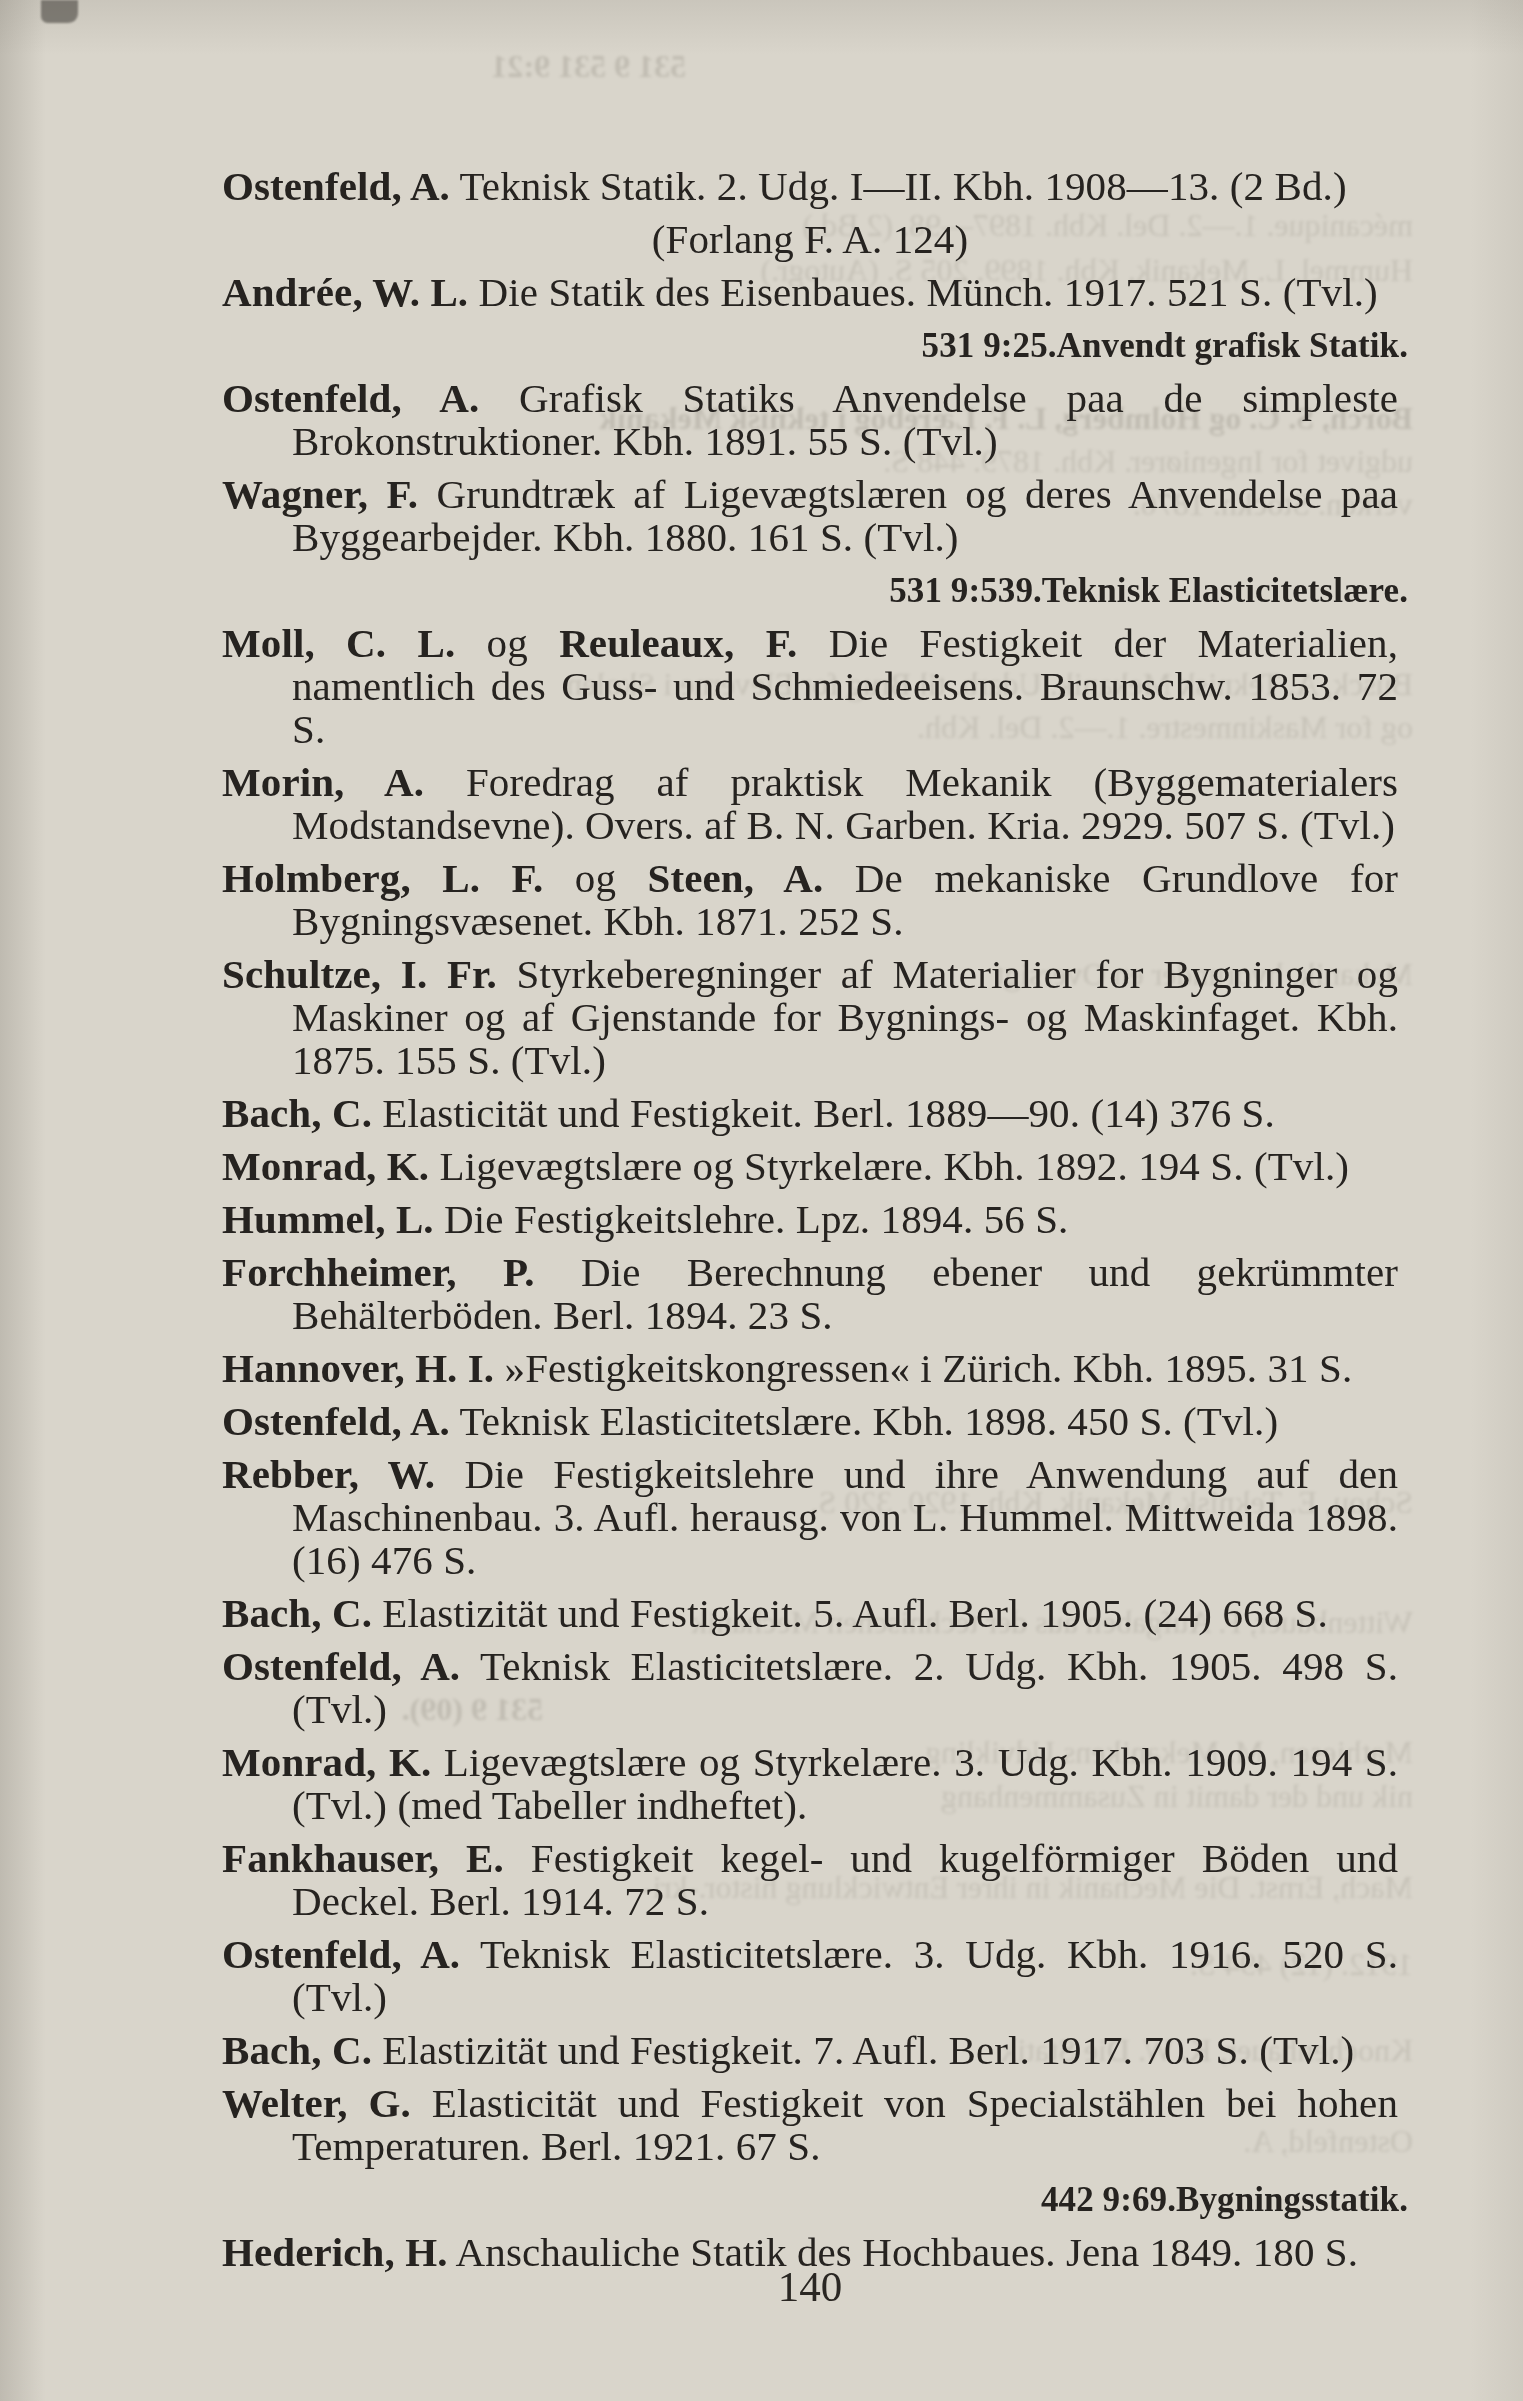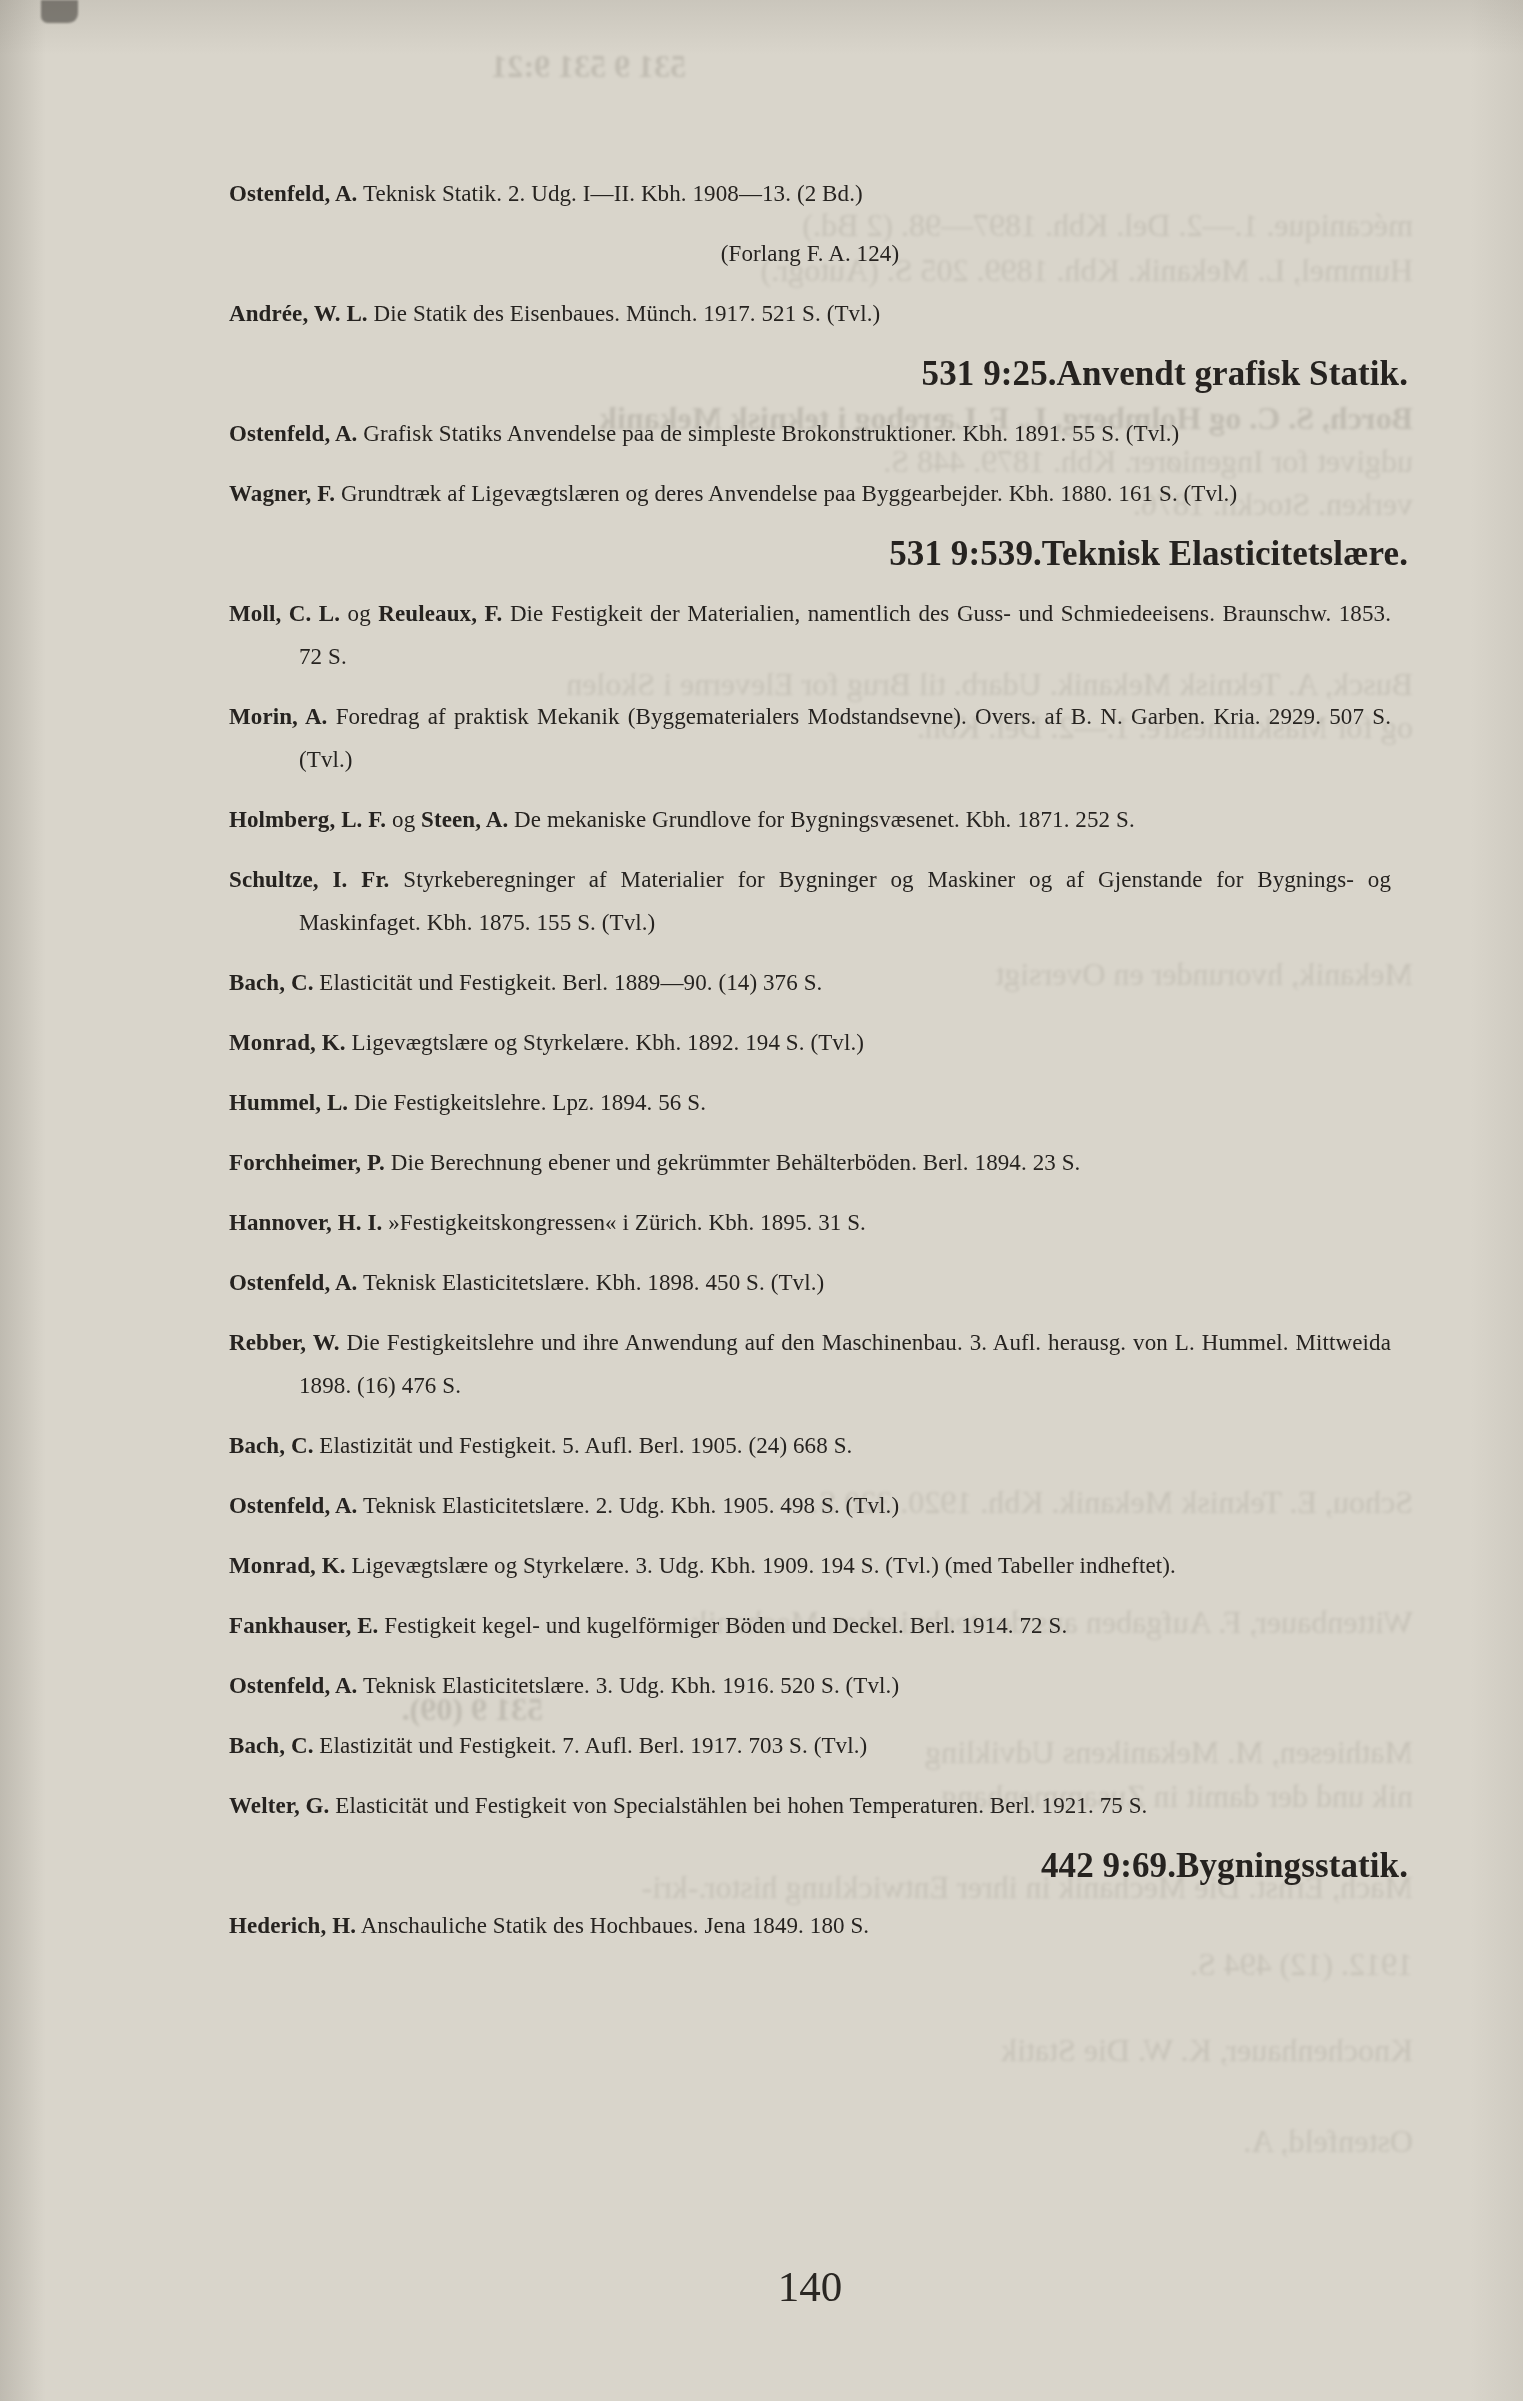--- a/index.html
+++ b/index.html
@@ -35,22 +35,22 @@
     overflow:hidden;
   }
   .ghost.bold { font-weight:700; opacity:0.2; }
   
   .content {
     position:absolute; left:212px; top:155px; width:1196px;
     color:#262320;
     letter-spacing:0.1px;
   }
   .entry {
-    margin:17px;
-    font-size:23px; line-height:43px;
+    margin:10px;
+    font-size:41px; line-height:43px;
     text-align:justify;
     padding-left:70px; text-indent:-70px;
   }
   .entry b { font-weight:700; }
   .right-tail {
     text-align:center;
     padding-left:0; text-indent:0;
   }
   .section {
     display:flex; justify-content:flex-end; align-items:baseline;
@@ -115,21 +115,21 @@
         <p class="entry"><b>Forchheimer, P.</b><span> Die Berechnung ebener und gekrümmter Behälterböden. Berl. 1894. 23 S.</span></p>
         <p class="entry"><b>Hannover, H. I.</b><span> »Festigkeitskongressen« i Zürich. Kbh. 1895. 31 S.</span></p>
         <p class="entry"><b>Ostenfeld, A.</b><span> Teknisk Elasticitetslære. Kbh. 1898. 450 S. (Tvl.)</span></p>
         <p class="entry"><b>Rebber, W.</b><span> Die Festigkeitslehre und ihre Anwendung auf den Maschinenbau. 3. Aufl. herausg. von L. Hummel. Mittweida 1898. (16) 476 S.</span></p>
         <p class="entry"><b>Bach, C.</b><span> Elastizität und Festigkeit. 5. Aufl. Berl. 1905. (24) 668 S.</span></p>
         <p class="entry"><b>Ostenfeld, A.</b><span> Teknisk Elasticitetslære. 2. Udg. Kbh. 1905. 498 S. (Tvl.)</span></p>
         <p class="entry"><b>Monrad, K.</b><span> Ligevægtslære og Styrkelære. 3. Udg. Kbh. 1909. 194 S. (Tvl.) (med Tabeller indheftet).</span></p>
         <p class="entry"><b>Fankhauser, E.</b><span> Festigkeit kegel- und kugelförmiger Böden und Deckel. Berl. 1914. 72 S.</span></p>
         <p class="entry"><b>Ostenfeld, A.</b><span> Teknisk Elasticitetslære. 3. Udg. Kbh. 1916. 520 S. (Tvl.)</span></p>
         <p class="entry"><b>Bach, C.</b><span> Elastizität und Festigkeit. 7. Aufl. Berl. 1917. 703 S. (Tvl.)</span></p>
-        <p class="entry"><b>Welter, G.</b><span> Elasticität und Festigkeit von Specialstählen bei hohen Temperaturen. Berl. 1921. 75 S.</span></p>
+        <p class="entry"><b>Welter, G.</b><span> Elasticität und Festigkeit von Specialstählen bei hohen Temperaturen. Berl. 1921. 67 S.</span></p>
         <div class="section">
           <span>442 9:69.</span>
           <span>Bygningsstatik.</span>
         </div>
         <p class="entry"><b>Hederich, H.</b><span> Anschauliche Statik des Hochbaues. Jena 1849. 180 S.</span></p>
       </div>
   </div>
   <div class="page-number">140</div>
 </div>
 

